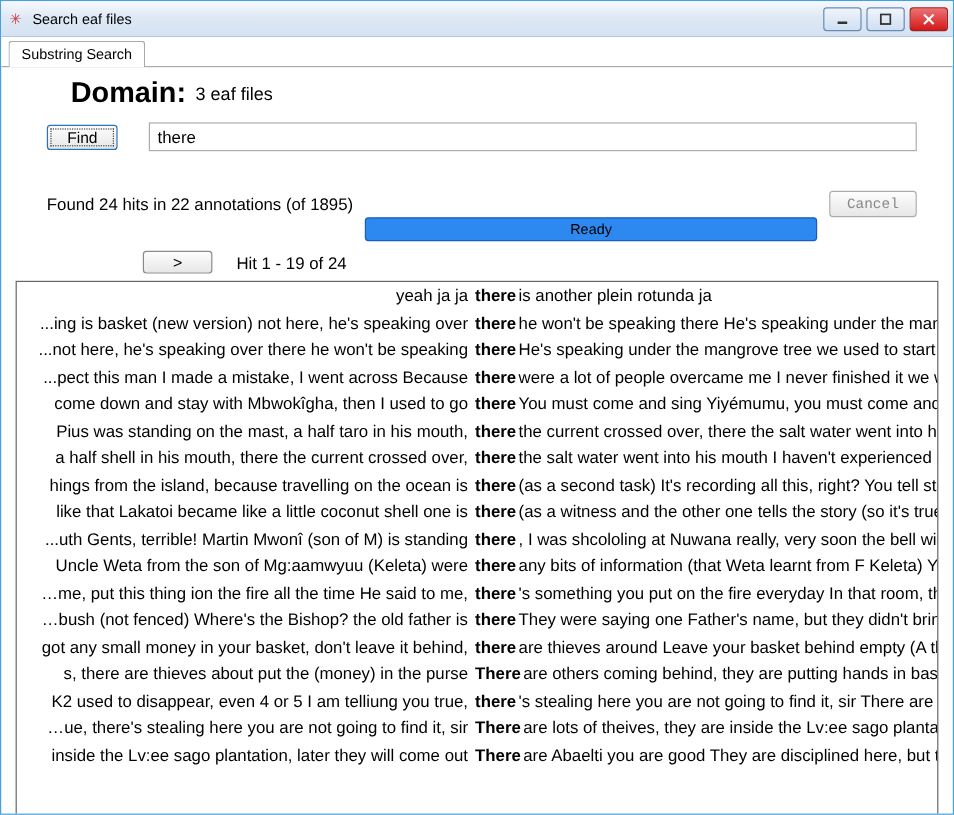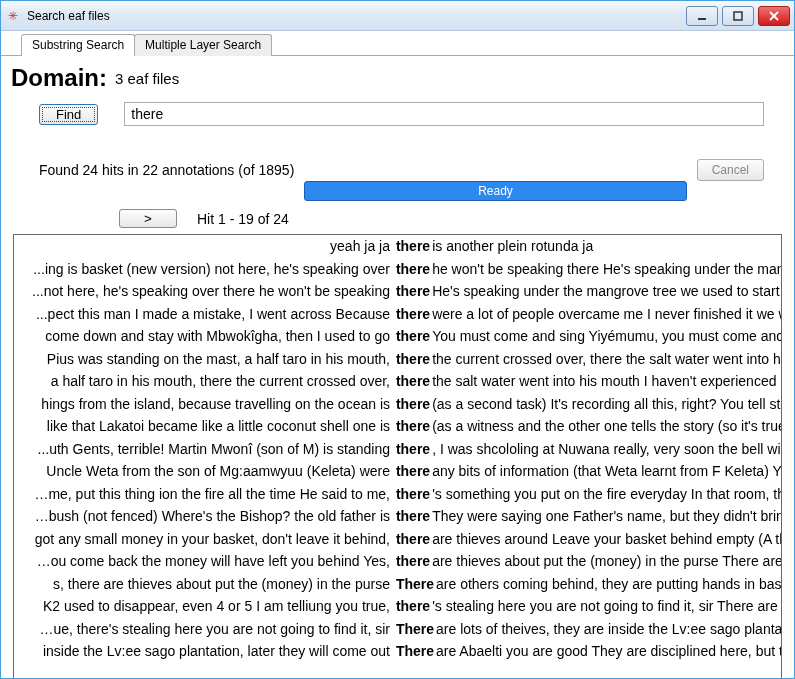--- a/index.html
+++ b/index.html
@@ -39,21 +39,21 @@
     display:flex; align-items:center; justify-content:center;
   }
   .win-btn.close { background: linear-gradient(to bottom, #f07070, #d11a1a); border-color:#a02020; }
   .win-btn svg { display:block; }
 
   
   .tabstrip {
     display: flex;
     align-items: flex-end;
     height: 24px;
-    padding-left: 20px;
+    padding-left: 6px;
     background: #fff;
     border-bottom: 1px solid #aaa;
   }
   .tab {
     border: 1px solid #aaa;
     border-bottom: none;
     padding: 3px 10px 4px;
     font-size: 12px;
     background: #eee;
     margin-right: -1px;
@@ -63,20 +63,21 @@
     border-top-right-radius: 3px;
   }
   .tab.active { background: #fff; z-index: 2; }
 
   .content {
     padding: 8px 10px;
   }
   .domain-row {
     display: flex; align-items: center;
     margin-bottom: 10px;
+    margin-left: 48px;
   }
   .domain-label {
     font-size: 24px;
     font-weight: 700;
     margin-right: 8px;
   }
   .domain-info { font-size: 15px; }
   .domain-row .spacer { flex: 1; }
   .define-btn {
     font-size: 13px;
@@ -114,33 +115,34 @@
     margin: 0 20px 8px 28px;
     font-size: 14px;
   }
   .status-text { flex: 0 0 auto; }
   .progress {
     flex: 1;
     height: 18px;
     background: #2d89ef;
     border: 1px solid #1a5fb5;
     border-radius: 3px;
-    color: #ffffff;
+    color: #000000;
     font-size: 12px;
     text-align: center;
     line-height: 18px;
     margin-top: 43px;
   }
   .cancel-btn {
     font-size: 12px;
     padding: 3px 14px;
     border: 1px solid #adadad;
     border-radius: 3px;
     background: linear-gradient(to bottom, #fdfdfd, #e7e7e7);
     color: #888;
+    font-family: Liberation Mono, monospace;
   }
 
   .nav-row {
     display: flex; align-items: center;
     gap: 20px;
     margin: 0 0 6px 108px;
     font-size: 14px;
   }
   .next-btn {
     width: 58px;
@@ -197,21 +199,20 @@
       <svg width="10" height="10">
           <line x1="1" y1="1" x2="9" y2="9" stroke="#fff" stroke-width="1.8"></line>
           <line x1="9" y1="1" x2="1" y2="9" stroke="#fff" stroke-width="1.8"></line>
         </svg>
     </div>
   </div>
 </div>
 
 <div class="tabstrip">
   <div class="tab active">Substring Search</div>
-  <div class="tab">Multiple Layer Search</div>
 </div>
 
 <div class="content">
 
   <div class="domain-row">
     <span class="domain-label">Domain:</span>
     <span class="domain-info">3 eaf files</span>
     <span class="spacer"></span>
   </div>
 
@@ -231,28 +232,27 @@
     <span>Hit 1 - 19 of 24</span>
   </div>
 
   <div class="results" id="results">
       <div class="line"><span class="left"><span><span class="i">yeah  ja  ja</span></span></span><span class="hit"> there</span><span class="right"><span> is another plein  </span><span class="i">rotunda  ja</span></span></div>
       <div class="line"><span class="left"><span><span class="i">...ing is basket</span><span> (new version) not here, he's speaking over</span></span></span><span class="hit"> there</span><span class="right"><span class="i">he won't be speaking there  He's speaking under the mang…</span></span></div>
       <div class="line"><span class="left"><span><span class="i">...not here, he's speaking over there</span><span> he won't be speaking</span></span></span><span class="hit"> there</span><span class="right"><span class="i">He's speaking under the mangrove tree    we used to start</span></span></div>
       <div class="line"><span class="left"><span><span class="i">...pect this man  I made a mistake, I went across</span><span> Because</span></span></span><span class="hit"> there</span><span class="right"><span> were a lot of people overcame me  </span><span class="i">I never finished it  we wo</span></span></div>
       <div class="line"><span class="left"><span><span>come down and stay with Mbwokîgha, then I used to go</span></span></span><span class="hit"> there</span><span class="right"><span class="i">You must come and sing Yiyémumu, you must come and jo</span></span></div>
       <div class="line"><span class="left"><span><span>Pius was standing on the mast, a half taro in his mouth,</span></span></span><span class="hit"> there</span><span class="right"><span> the current crossed over, there the salt water went into his   </span></span></div>
-      <div class="line"><span class="left"><span><span>a half taro in his mouth, there the current crossed over,</span></span></span><span class="hit"> there</span><span class="right"><span> the salt water went into his mouth  </span><span class="i">I haven't experienced it </span></span></div>
+      <div class="line"><span class="left"><span><span>a half shell in his mouth, there the current crossed over,</span></span></span><span class="hit"> there</span><span class="right"><span> the salt water went into his mouth  </span><span class="i">I haven't experienced it </span></span></div>
       <div class="line"><span class="left"><span><span>hings from the island, because travelling on the ocean is</span></span></span><span class="hit"> there</span><span class="right"><span> (as a second task)  </span><span class="i">It's recording all this, right?  You tell sto</span></span></div>
       <div class="line"><span class="left"><span><span class="i">like that  Lakatoi became like a little coconut shell</span><span> one is</span></span></span><span class="hit"> there</span><span class="right"><span> (as a witness and the other one tells the story (so it's true),   </span></span></div>
       <div class="line"><span class="left"><span><span class="i">...uth  Gents, terrible!</span><span> Martin Mwonî (son of M) is standing</span></span></span><span class="hit"> there</span><span class="right"><span>, I was shcololing at Nuwana  </span><span class="i">really, very soon the bell will s</span></span></div>
       <div class="line"><span class="left"><span><span class="i">Uncle Weta</span><span> from the son of Mg:aamwyuu (Keleta) were</span></span></span><span class="hit"> there</span><span class="right"><span> any bits of information (that Weta learnt from F Keleta)  </span><span class="i">You</span></span></div>
       <div class="line"><span class="left"><span><span class="i">…me, put this thing ion the fire all the time</span><span> He said to me,</span></span></span><span class="hit"> there</span><span class="right"><span>'s something you put on the fire everyday  </span><span class="i">In that room, thbe</span></span></div>
       <div class="line"><span class="left"><span><span class="i">…bush (not fenced)  Where's the Bishop?</span><span> the old father is</span></span></span><span class="hit"> there</span><span class="right"><span class="i">They were saying one Father's name, but they didn't brinb</span></span></div>
       <div class="line"><span class="left"><span><span>got any small money in your basket, don't leave it behind,</span></span></span><span class="hit"> there</span><span class="right"><span> are thieves around  </span><span class="i">Leave your basket behind empty  (A th</span></span></div>
-      <div class="line"><span class="left"><span><span class="i">…ou come back the money will have left you behind</span><span> Yes,</span></span></span><span class="hit"> there</span><span class="right"><span> are thieves about  </span><span class="i">put the (money) in the purse  There are </span></span></div>
       <div class="line"><span class="left"><span><span class="i">s, there are thieves about  put the (money) in the purse</span></span></span><span class="hit"> There</span><span class="right"><span> are others coming behind, they are putting hands in baske  </span></span></div>
       <div class="line"><span class="left"><span><span class="i">K2 used to disappear, even 4 or 5</span><span> I am telliung you true,</span></span></span><span class="hit"> there</span><span class="right"><span>'s stealing here  </span><span class="i">you are not going to find it, sir  There are lo</span></span></div>
       <div class="line"><span class="left"><span><span class="i">…ue, there's stealing here  you are not going to find it, sir</span></span></span><span class="hit"> There</span><span class="right"><span> are lots of theives, they are inside the Lv:ee sago plantatio  </span></span></div>
       <div class="line"><span class="left"><span><span class="i">inside the Lv:ee sago plantation, later they will come out</span></span></span><span class="hit"> There</span><span class="right"><span> are Abaelti you are good  </span><span class="i">They are disciplined here, but th</span></span></div>
     </div>
 
 </div>
 
 </body></html>

